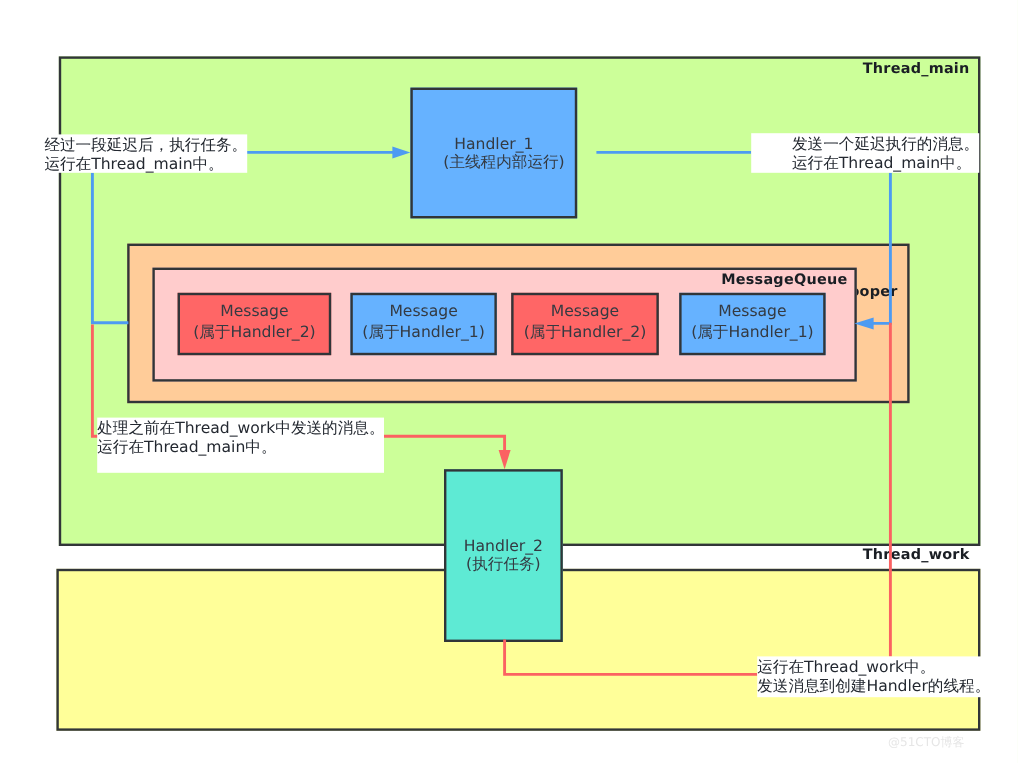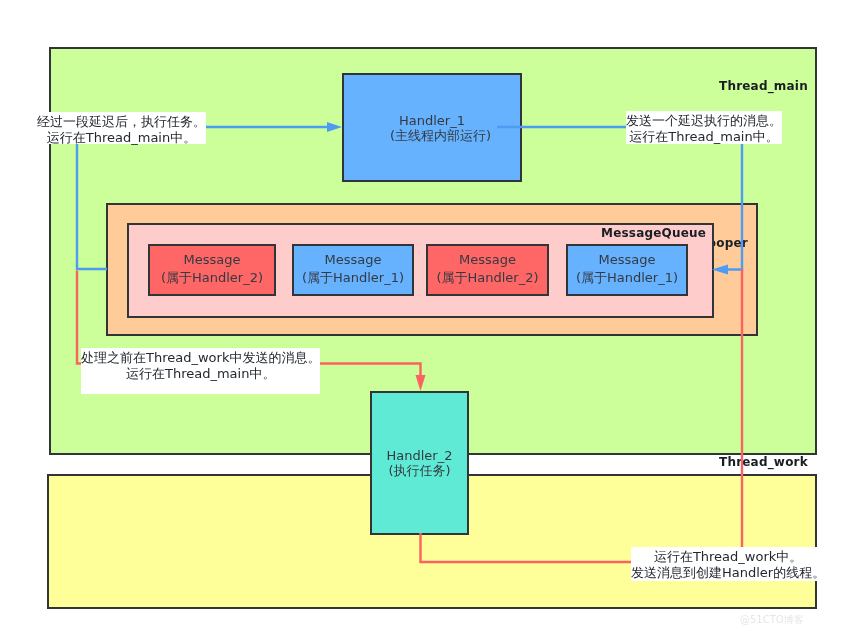--- a/index.html
+++ b/index.html
@@ -15,45 +15,45 @@
   .msgqueue{background:#ffcccc;}
   .handler-blue{background:#66b2ff;}
   .handler-red{background:#5eead4;}
   .msg-red{background:#ff6666;}
   .msg-blue{background:#66b2ff;}
   .grp-title{position:absolute;font-weight:bold;font-size:12px;color:#1a1e24;
              white-space:nowrap;letter-spacing:0.2px;}
   .node-text{position:absolute;left:0;right:0;text-align:center;
              font-size:13px;color:#343a42;line-height:15px;white-space:nowrap;}
   .callout{position:absolute;background:#ffffff;color:#232830;
-           font-size:13px;line-height:15.6px;text-align:center;
+           font-size:13px;line-height:15.6px;
            white-space:nowrap;box-sizing:border-box;padding-top:2px;
            display:inline-block;}
   .callout span{display:block;}
   .wm{position:absolute;color:#e6e6e6;font-size:10px;line-height:18px;white-space:nowrap;}
   svg.conn{position:absolute;left:0;top:0;width:848px;height:640px;overflow:visible;}
 </style>
 </head>
 <body>
 
 <div id="canvas">
 
   <div class="box thread-main" style="left:49px;top:47px;width:768px;height:408px;"></div>
-  <div class="grp-title" style="left:719px;top:50px;margin-top:29px;">Thread_main</div>
+  <div class="grp-title" style="left:719px;top:50px;">Thread_main</div>
 
   <div class="box thread-work" style="left:47px;top:474px;width:770px;height:135px;"></div>
   <div class="grp-title" style="left:719px;top:455px;">Thread_work</div>
 
   <div class="box looper" style="left:106px;top:203px;width:652px;height:133px;"></div>
   <div class="grp-title" style="left:700px;top:206px;margin-top:30px;">Looper</div>
 
   <div class="box msgqueue" style="left:127px;top:223px;width:587px;height:95px;"></div>
   <div class="grp-title" style="left:601px;top:226px;">MessageQueue</div>
 
-  <div class="box handler-blue" style="left:342px;top:73px;width:180px;height:109px;text-decoration:underline;">
+  <div class="box handler-blue" style="left:342px;top:73px;width:139px;height:109px;text-decoration:underline;">
     <div class="node-text" style="top:38px;">Handler_1</div>
     <div class="node-text" style="top:53px;padding-left:17px;">(主线程内部运行)</div>
   </div>
 
   <div class="box handler-red" style="left:370px;top:391px;width:99px;height:144px;">
     <div class="node-text" style="top:55px;">Handler_2</div>
     <div class="node-text" style="top:70px;">(执行任务)</div>
   </div>
 
   <div class="box msg-red" style="left:148px;top:244px;width:128px;height:52px;">
@@ -92,21 +92,21 @@
     </g>
     <g fill="#fb6262">
       <path d="M 420.5 391 L 415.5 375 L 425.5 375 Z"></path>
     </g>
   </svg>
 
   <div class="callout" style="left:37px;top:112px;height:32px;">
     <span>经过一段延迟后，执行任务。</span>
     <span>运行在Thread_main中。</span>
   </div>
-  <div class="callout" style="left:626px;top:111px;height:33px;">
+  <div class="callout" style="left:626px;top:111px;height:33px;padding-left:34px;">
     <span>发送一个延迟执行的消息。</span>
     <span>运行在Thread_main中。</span>
   </div>
   <div class="callout" style="left:81px;top:348px;height:46px;">
     <span>处理之前在Thread_work中发送的消息。</span>
     <span>运行在Thread_main中。</span>
   </div>
   <div class="callout" style="left:631px;top:547px;height:34px;">
     <span>运行在Thread_work中。</span>
     <span>发送消息到创建Handler的线程。</span>

